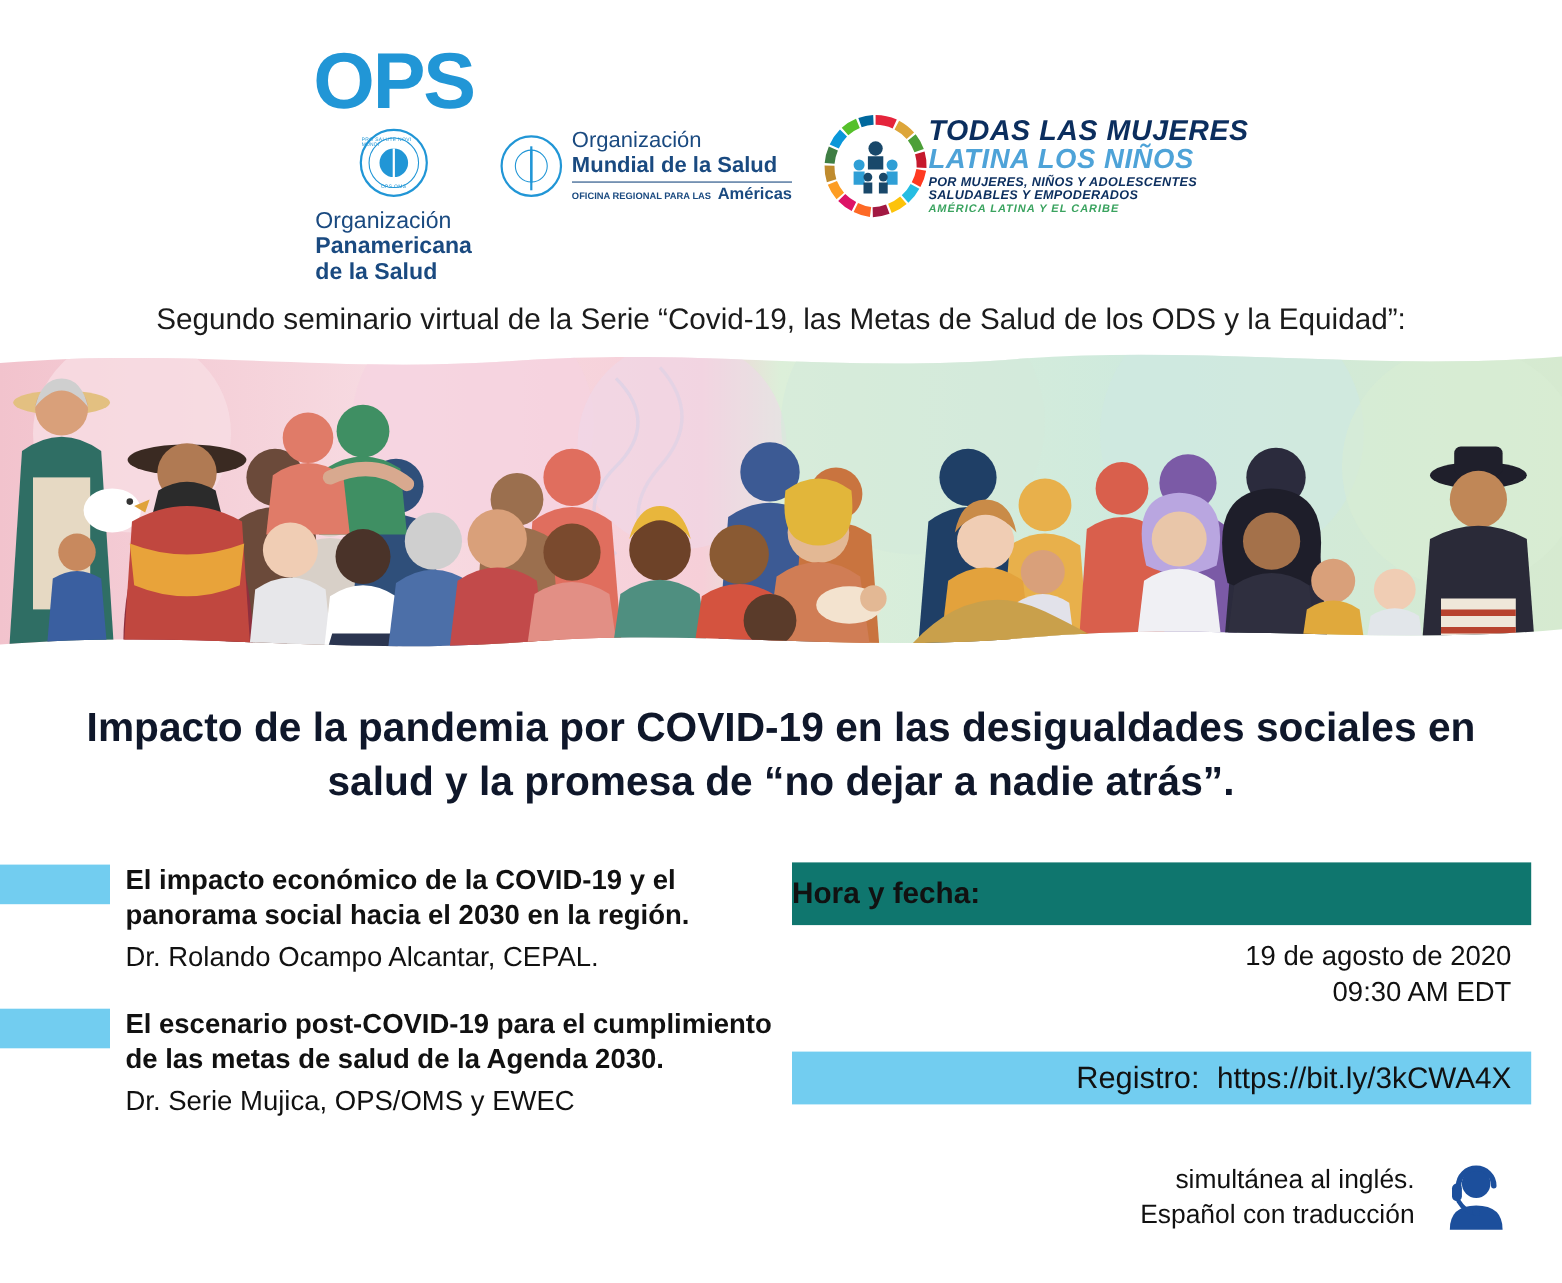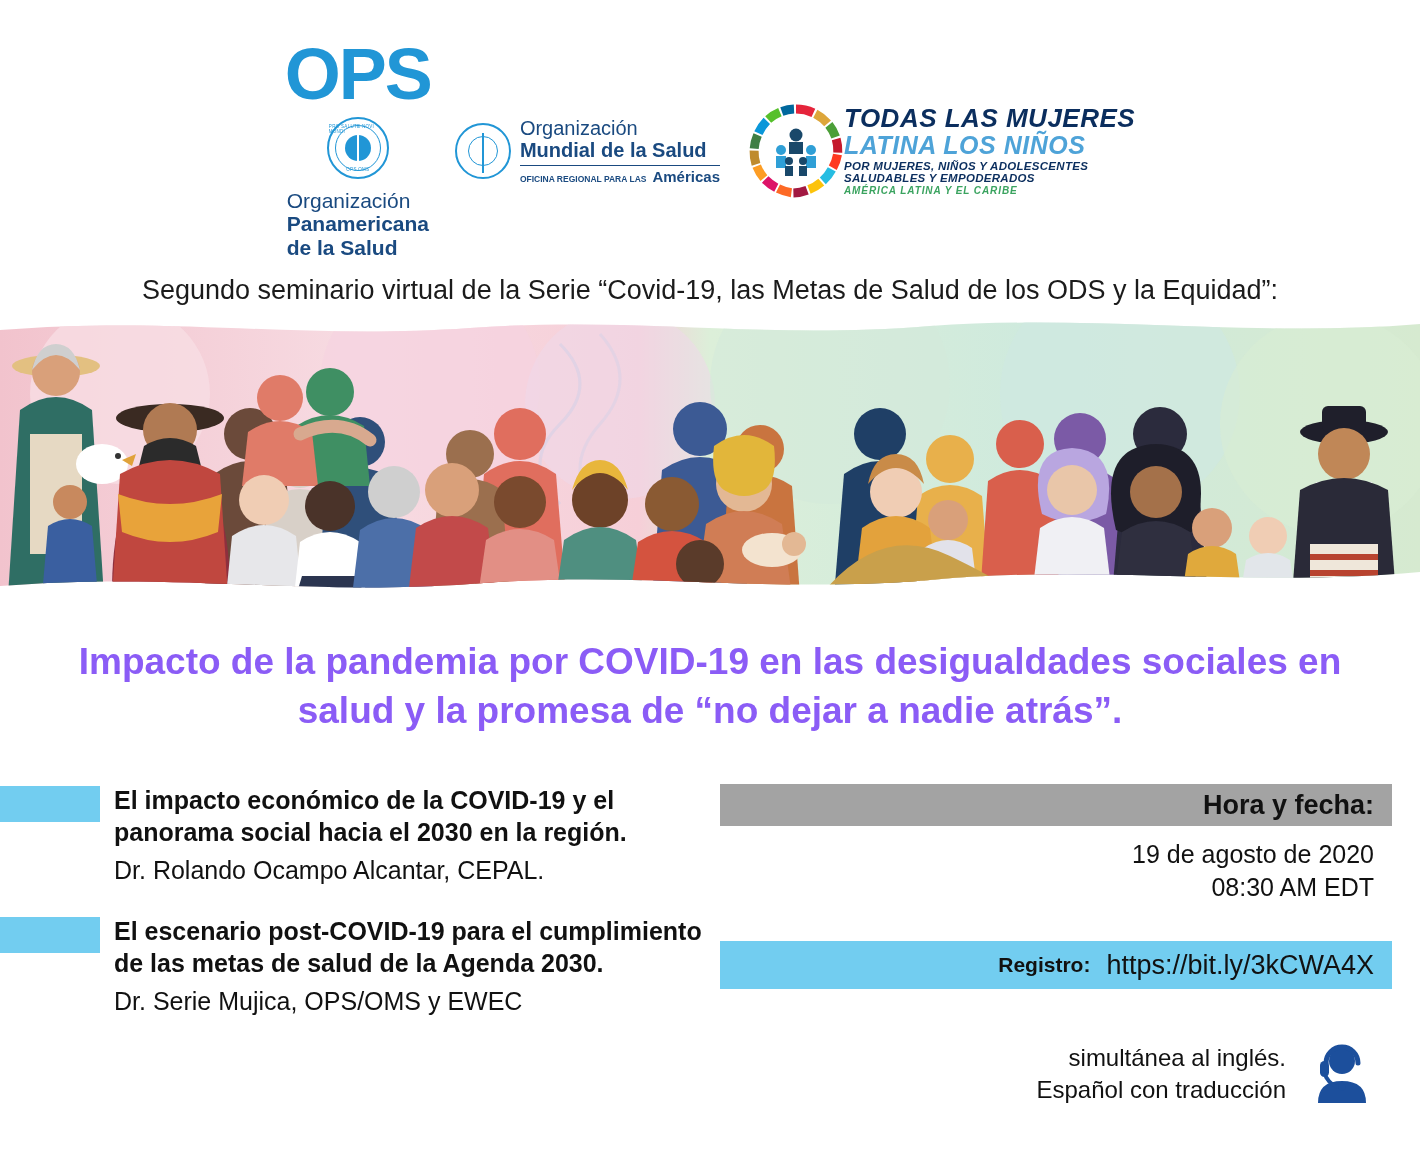--- a/index.html
+++ b/index.html
@@ -137,21 +137,21 @@
   .banner {
     width: 1420px;
     height: 282px;
     position: relative;
     overflow: hidden;
   }
 
   
   .main-title {
     text-align: center;
-    color: #8b5cf6;
+    color: #0f172a;
     font-weight: bold;
     font-size: 37px;
     line-height: 1.32;
     padding: 42px 60px 10px 60px;
   }
 
   
   .content {
     display: flex;
     padding: 38px 0 0 0;
@@ -176,25 +176,25 @@
     padding-left: 14px;
   }
   .speaker {
     font-size: 25px;
     color: #111;
     padding-left: 114px;
     margin-top: 8px;
   }
 
   .right-band {
-    background: #a3a3a3;
-    height: 42px;
+    background: #0f766e;
+    height: 57px;
     display: flex;
     align-items: center;
-    justify-content: flex-end;
+    justify-content: flex-start;
     padding-right: 18px;
   }
   .right-band .band-label {
     font-size: 27px;
     font-weight: bold;
     color: #111;
   }
   .datetime {
     text-align: right;
     font-size: 25px;
@@ -206,21 +206,21 @@
   .reg-band {
     background: #72cdf0;
     height: 48px;
     margin-top: 38px;
     display: flex;
     align-items: center;
     justify-content: flex-end;
     gap: 16px;
     padding-right: 18px;
   }
-  .reg-label { font-size: 21px; font-weight: bold; color: #111; }
+  .reg-label { font-size: 28px; font-weight: normal; color: #111; }
   .reg-link { font-size: 27px; color: #111; text-decoration: none; }
 
   .lang-row {
     display: flex;
     align-items: center;
     justify-content: flex-end;
     gap: 18px;
     margin-top: 52px;
     padding-right: 22px;
   }
@@ -535,21 +535,21 @@
 
   </div>
 
   <div class="col-right">
 
     <div class="right-band">
       <span class="band-label">Hora y fecha:</span>
     </div>
     <div class="datetime">
       <div>19 de agosto de 2020</div>
-      <div>08:30 AM EDT</div>
+      <div>09:30 AM EDT</div>
     </div>
 
     <div class="reg-band">
       <span class="reg-label">Registro:</span>
       <a class="reg-link" href="#">https://bit.ly/3kCWA4X</a>
     </div>
 
     <div class="lang-row">
       <div class="lang-text">
         <div>simultánea al inglés.</div>

